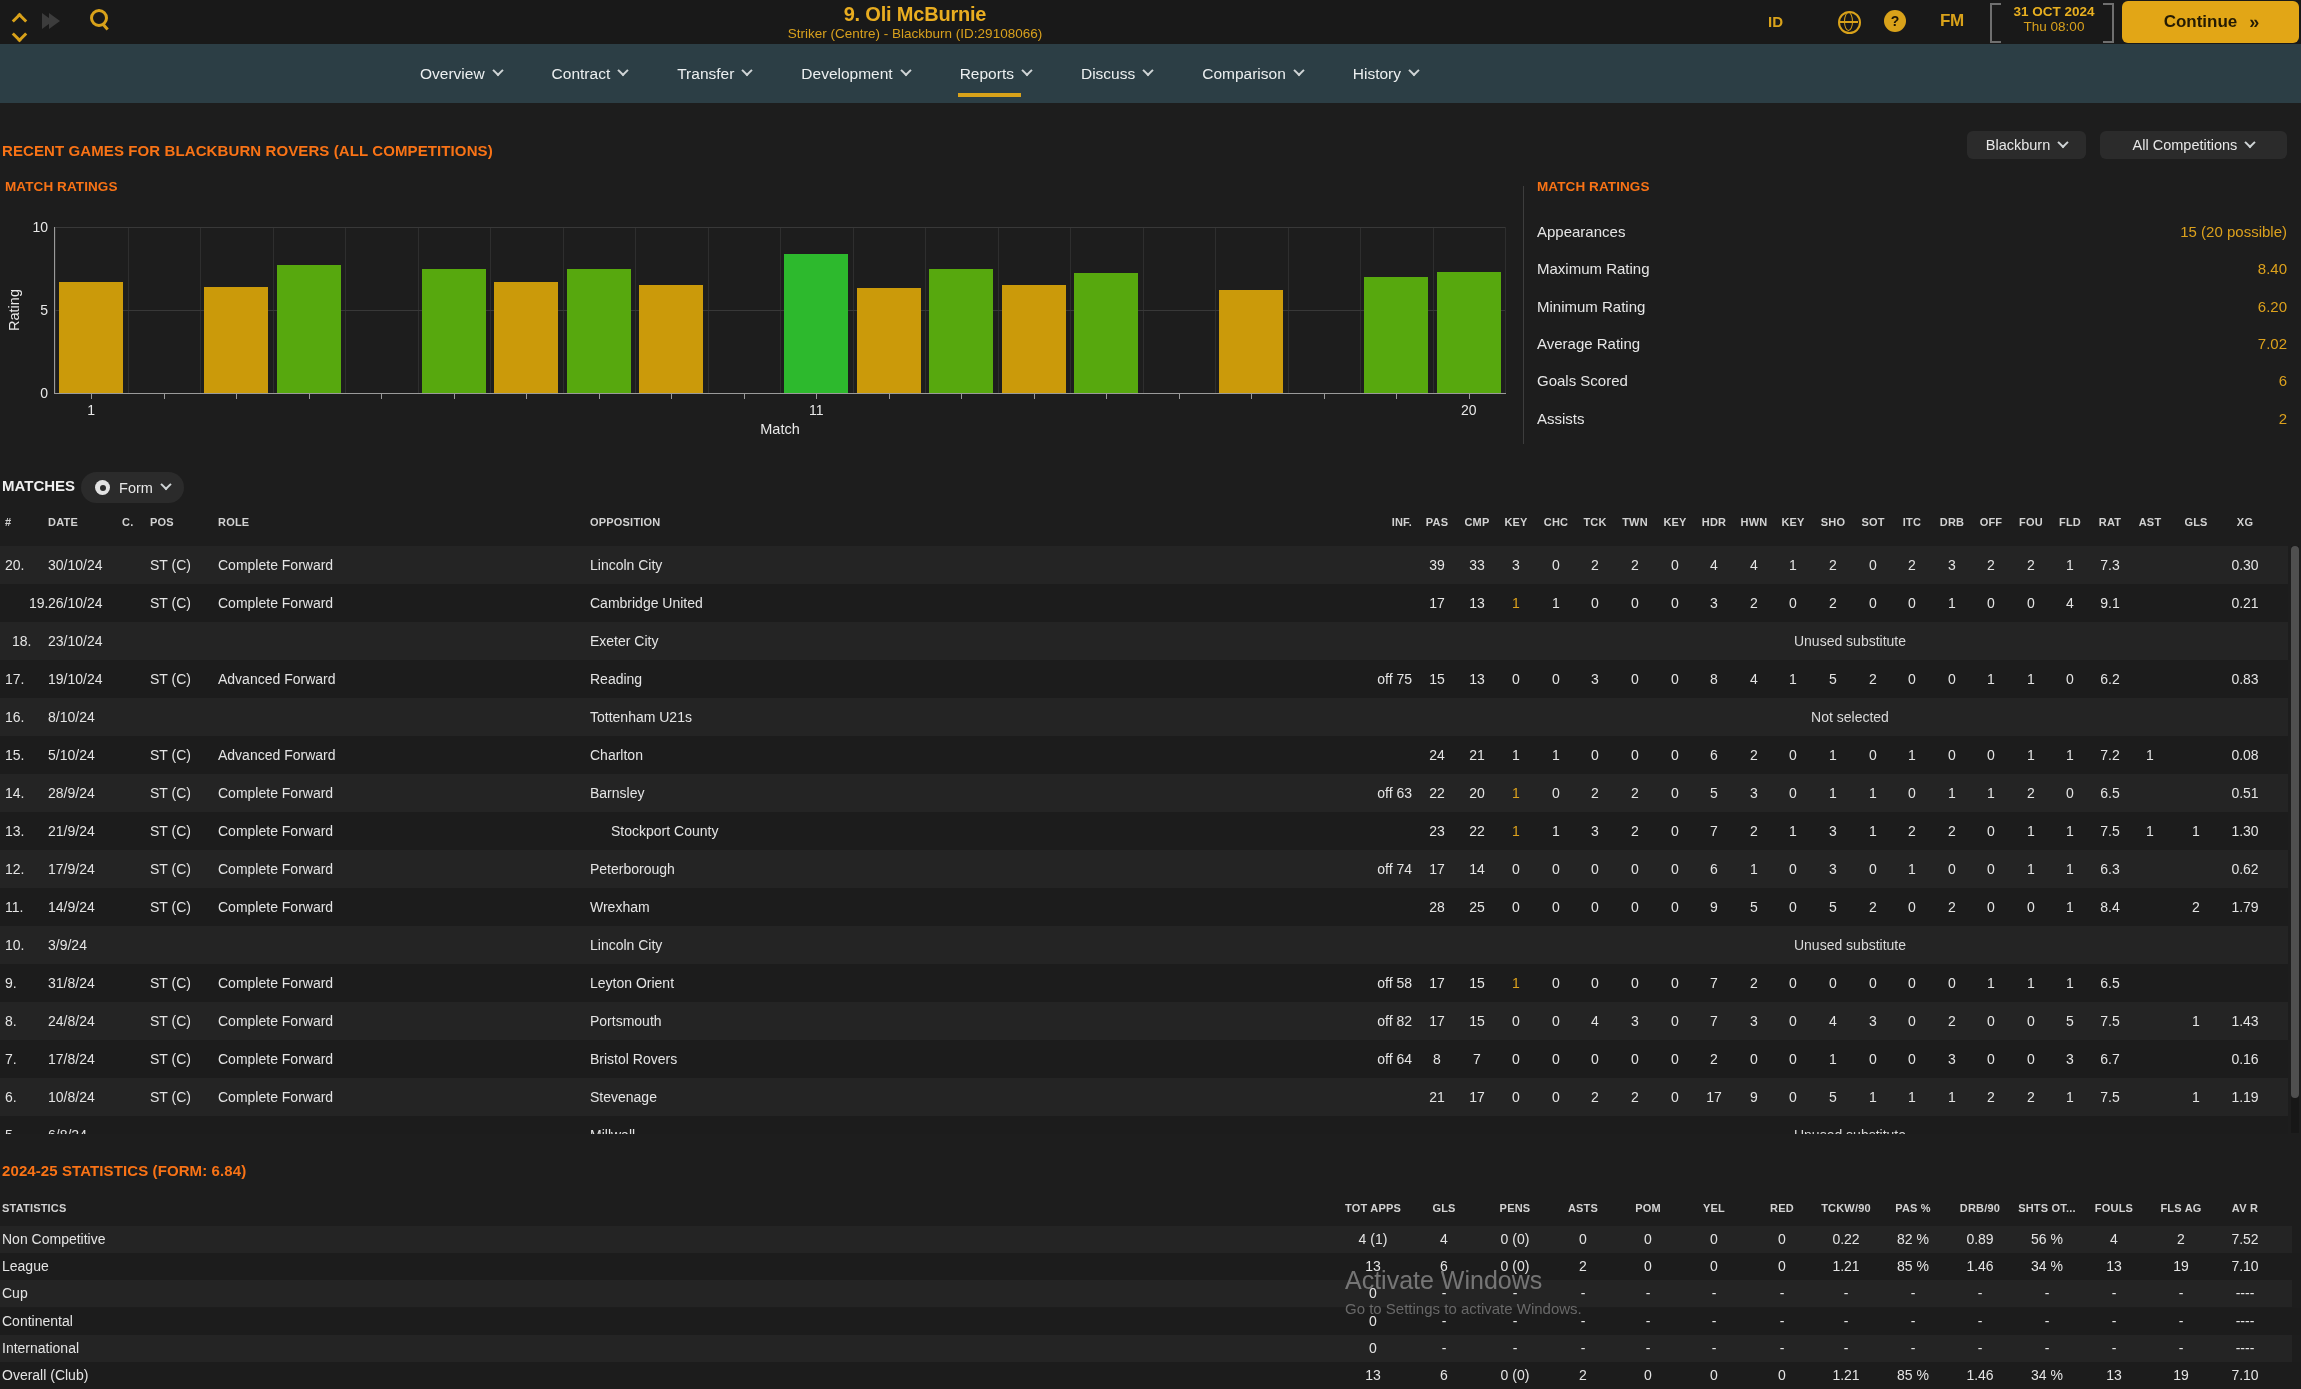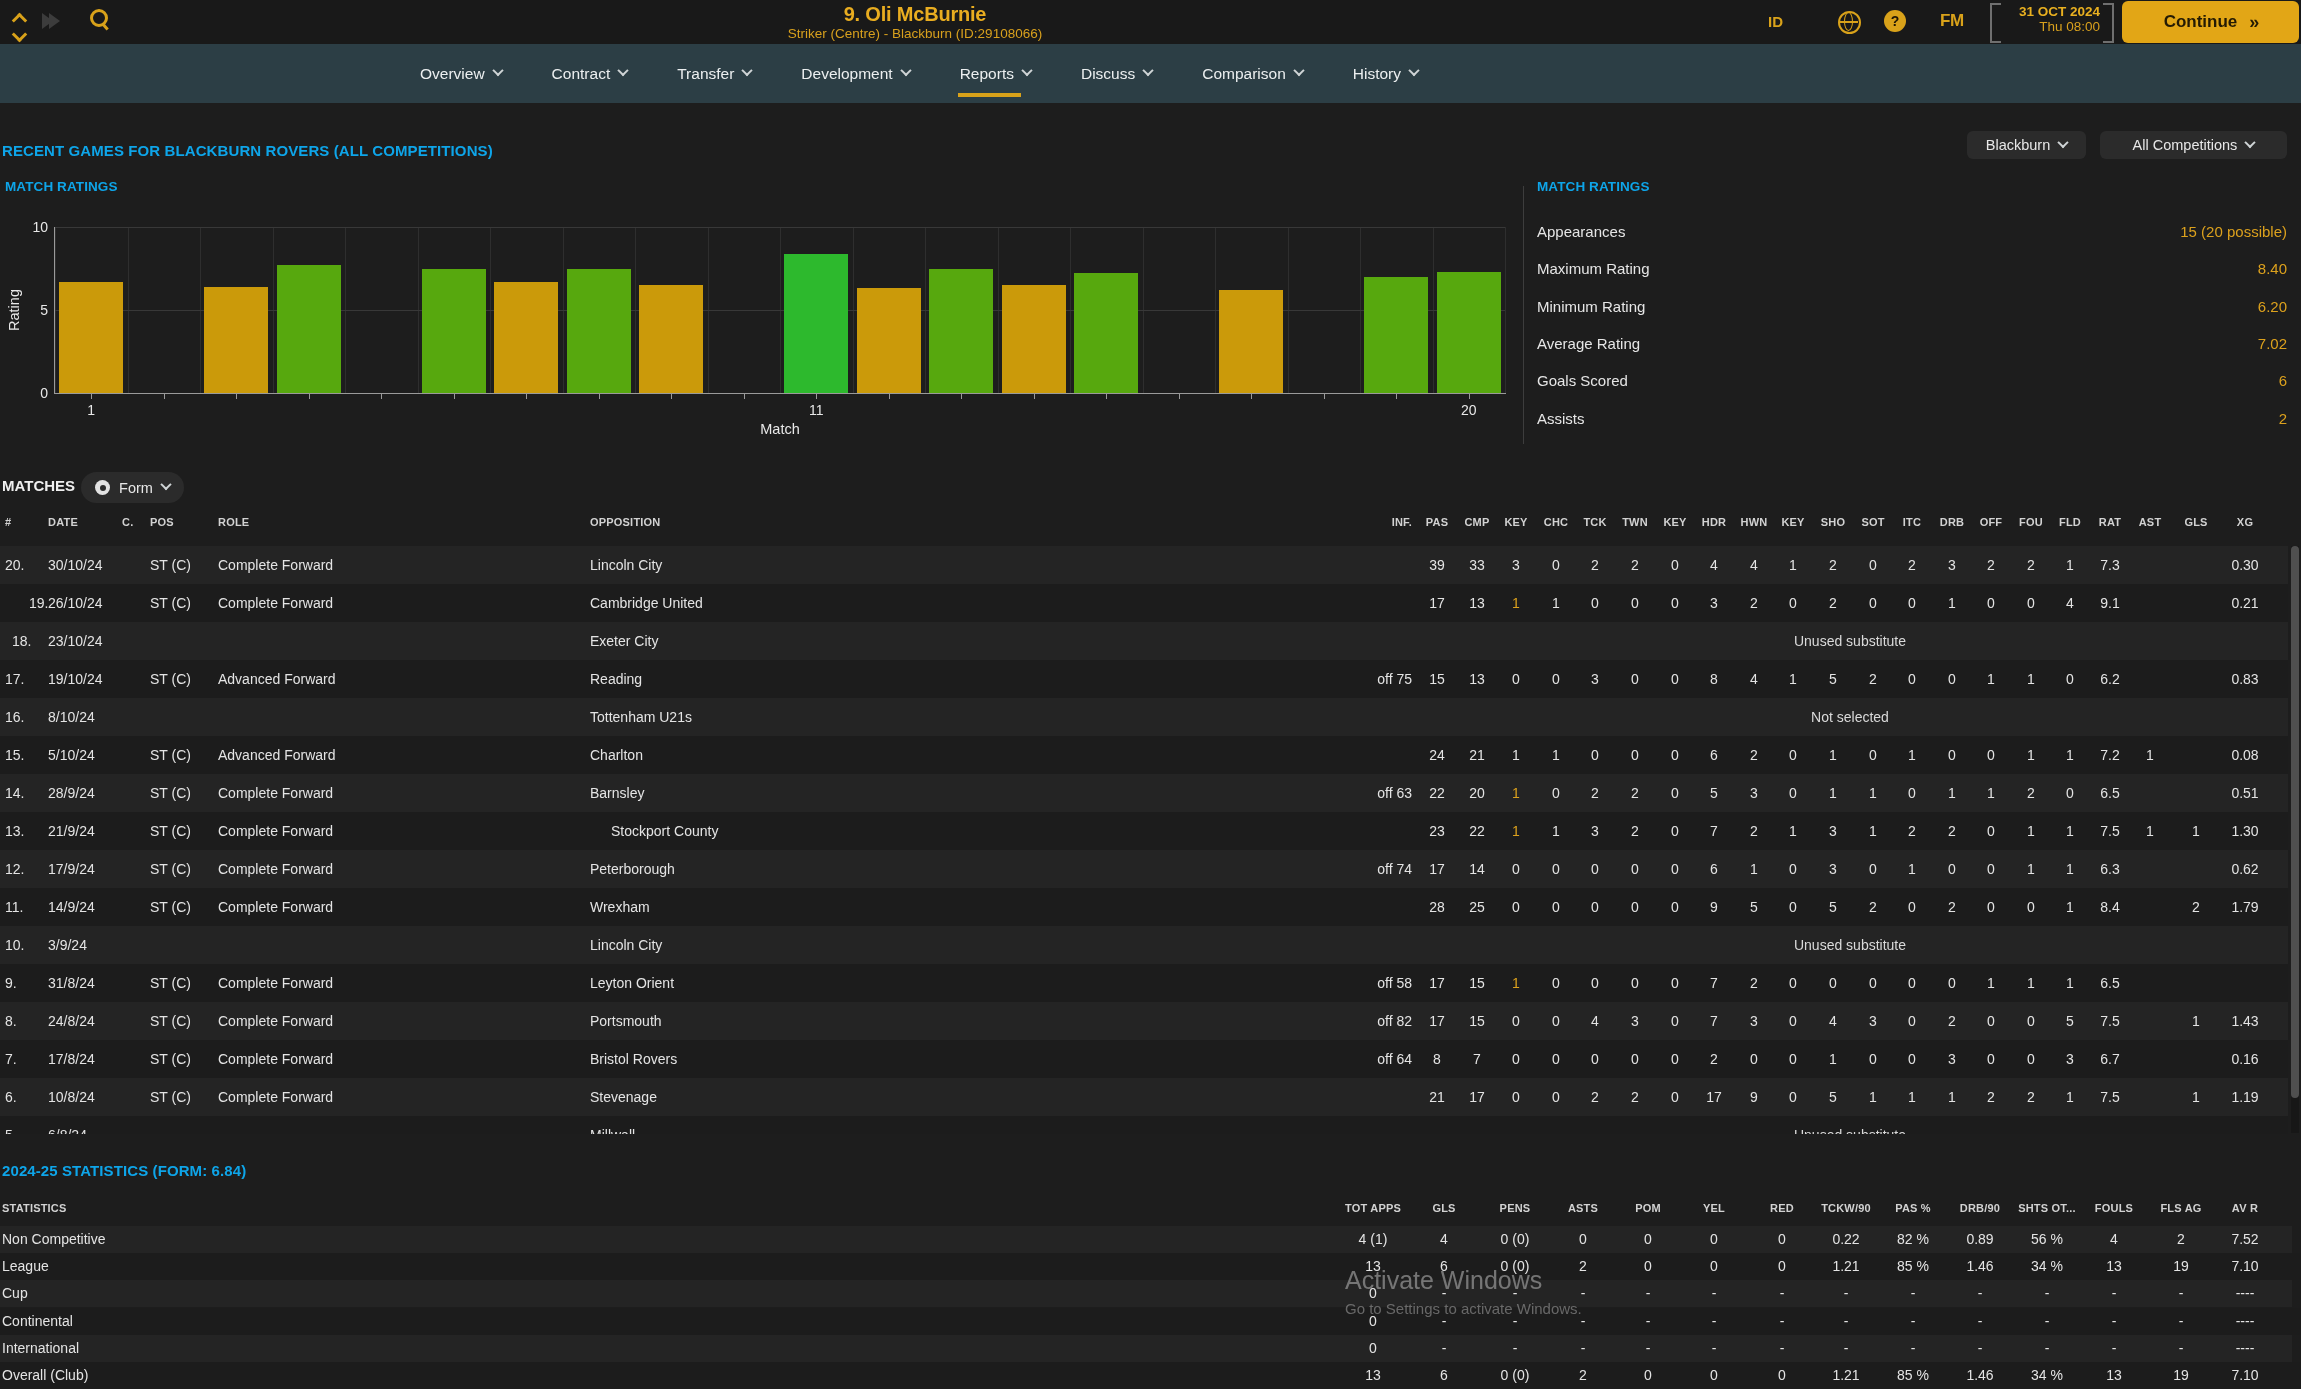--- a/index.html
+++ b/index.html
@@ -30,21 +30,21 @@
   .continue-btn{position:absolute;left:2122px;top:1px;width:177px;height:42px;background:#e2a616;border-radius:6px;
     color:#241b04;font-size:17px;font-weight:bold;display:flex;align-items:center;justify-content:center;gap:12px;cursor:pointer;}
   .cont-arrow{font-size:18px;letter-spacing:-2px;}
   
   .navbar{position:absolute;left:0;top:44px;width:2301px;height:59px;background:#2c3e45;}
   .tabs{position:absolute;left:418px;top:0;height:59px;display:flex;gap:46px;}
   .tab{position:relative;display:flex;align-items:center;font-size:15.5px;color:#eceff0;cursor:pointer;padding:0 2px;}
   .caret{display:inline-block;width:6px;height:6px;border-right:2px solid #cfd4d6;border-bottom:2px solid #cfd4d6;transform:rotate(45deg) translate(-1px,-1px);margin-left:9px;margin-top:-3px;}
   .tab.active::after{content:"";position:absolute;left:0;right:12px;bottom:6px;height:4px;background:#d9a21a;}
   
-  .gold-h{font-weight:bold;color:#0ea5e9;letter-spacing:0.1px;}
+  .gold-h{font-weight:bold;color:#f97316;letter-spacing:0.1px;}
   .pill{position:absolute;background:#2b2b2b;border-radius:6px;color:#e7e7e7;font-size:14.5px;display:flex;align-items:center;justify-content:center;cursor:pointer;}
   .formpill{border-radius:16px;}
   .eye{position:relative;display:inline-block;width:15px;height:15px;background:#e2e2e2;border-radius:50%;margin-right:9px;}
   .eye::after{content:"";position:absolute;left:4.5px;top:4.5px;width:6px;height:6px;background:#2b2b2b;border-radius:50%;}
   
   .gridv{position:absolute;top:0;bottom:0;width:1px;background:#2e2e2e;}
   .gridh{position:absolute;left:0;right:0;height:1px;background:#383838;}
   .axis-y{position:absolute;left:54px;top:227px;width:1px;height:167px;background:#9a9a9a;}
   .axis-x{position:absolute;left:54px;top:393px;width:1452px;height:1px;background:#9a9a9a;}
   .bar{position:absolute;bottom:0;}
@@ -93,21 +93,21 @@
       <div class="player-title">9. Oli McBurnie</div>
       <div class="player-sub">Striker (Centre) - Blackburn (ID:29108066)</div>
     </div>
 
     <span class="abs idtxt" style="left:1768px;top:13px;">ID</span>
     <span class="globe" style="left:1838px;top:11px;"></span>
     <span class="qmark" style="left:1884px;top:10px;">?</span>
     <span class="abs fmtxt" style="left:1940px;top:11px;">FM</span>
 
     <div class="tbracket l" style="left:1990px;"></div>
-    <div class="abs" style="left:2008px;top:4px;width:92px;text-align:right;">
+    <div class="abs" style="left:2008px;top:4px;width:92px;text-align:center;">
       <div class="dateline1">31 OCT 2024</div>
       <div class="dateline2">Thu 08:00</div>
     </div>
     <div class="tbracket r" style="left:2103px;"></div>
 
     <div class="continue-btn">
       <span>Continue</span>
       <span class="cont-arrow">»</span>
     </div>
   </div>

